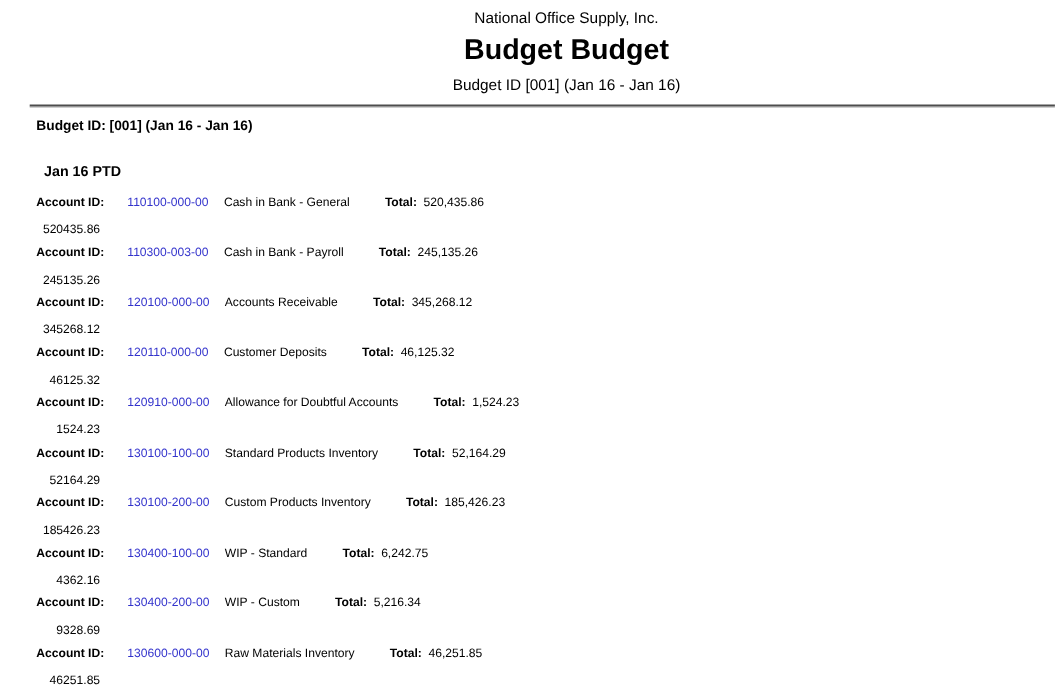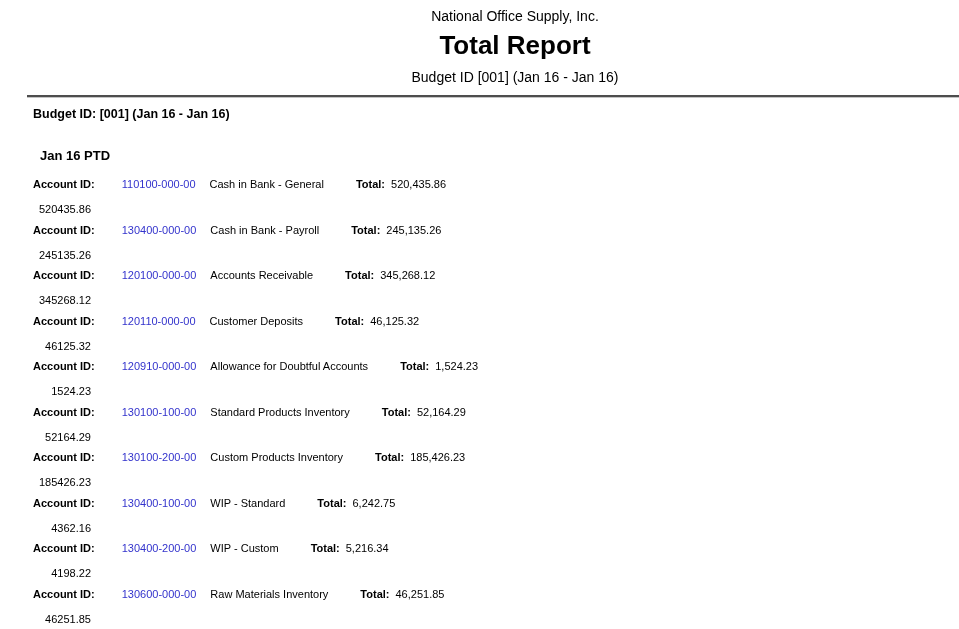--- a/index.html
+++ b/index.html
@@ -36,39 +36,39 @@
     font-size: 13px; font-weight: bold; line-height: 13px;
   }
 
   .accounts { margin-top: 16px; }
   .account-block { margin-left: 33px; margin-bottom: 7.5px; }
   .account-line {
     display: flex; align-items: baseline;
     font-size: 11px; line-height: 13px; white-space: nowrap;
   }
   .lbl { font-weight: bold; }
-  .lbl.acct-lbl { margin-right: 0; }
-  .acct-link { color: #3333cc; text-decoration: none; margin-right: 14px; cursor: pointer; margin-left: 27px; }
+  .lbl.acct-lbl { margin-right: 21px; }
+  .acct-link { color: #3333cc; text-decoration: none; margin-right: 14px; cursor: pointer; }
   .acct-name { margin-right: 32px; }
   .lbl.total-lbl { margin-right: 6px; }
   .detail-line {
     margin-top: 12px;
     width: 58px;
     text-align: right;
     font-size: 11px; line-height: 13px;
   }
 </style>
 </head>
 <body>
 
 <div class="page">
 
   <header class="report-header">
     <div class="company">National Office Supply, Inc.</div>
-    <div class="title">Total Report</div>
+    <div class="title">Budget Budget</div>
     <div class="subtitle">Budget ID [001] (Jan 16 - Jan 16)</div>
   </header>
 
   <div class="double-rule"></div>
 
   <div class="section-title">Budget ID: [001] (Jan 16 - Jan 16)</div>
 
   <div class="period-label">Jan 16 PTD</div>
 
   <div class="accounts" id="accounts">
@@ -79,21 +79,21 @@
       <span class="acct-name">Cash in Bank - General</span>
       <span class="lbl total-lbl">Total:</span>
       <span class="total-val">520,435.86</span>
     </div>
     <div class="detail-line">520435.86</div>
   </div>
 
   <div class="account-block">
     <div class="account-line">
       <span class="lbl acct-lbl">Account ID:</span>
-      <a class="acct-link" href="#">130400-000-00</a>
+      <a class="acct-link" href="#">110300-003-00</a>
       <span class="acct-name">Cash in Bank - Payroll</span>
       <span class="lbl total-lbl">Total:</span>
       <span class="total-val">245,135.26</span>
     </div>
     <div class="detail-line">245135.26</div>
   </div>
 
   <div class="account-block">
     <div class="account-line">
       <span class="lbl acct-lbl">Account ID:</span>
@@ -161,21 +161,21 @@
   </div>
 
   <div class="account-block">
     <div class="account-line">
       <span class="lbl acct-lbl">Account ID:</span>
       <a class="acct-link" href="#">130400-200-00</a>
       <span class="acct-name">WIP - Custom</span>
       <span class="lbl total-lbl">Total:</span>
       <span class="total-val">5,216.34</span>
     </div>
-    <div class="detail-line">4198.22</div>
+    <div class="detail-line">9328.69</div>
   </div>
 
   <div class="account-block">
     <div class="account-line">
       <span class="lbl acct-lbl">Account ID:</span>
       <a class="acct-link" href="#">130600-000-00</a>
       <span class="acct-name">Raw Materials Inventory</span>
       <span class="lbl total-lbl">Total:</span>
       <span class="total-val">46,251.85</span>
     </div>

